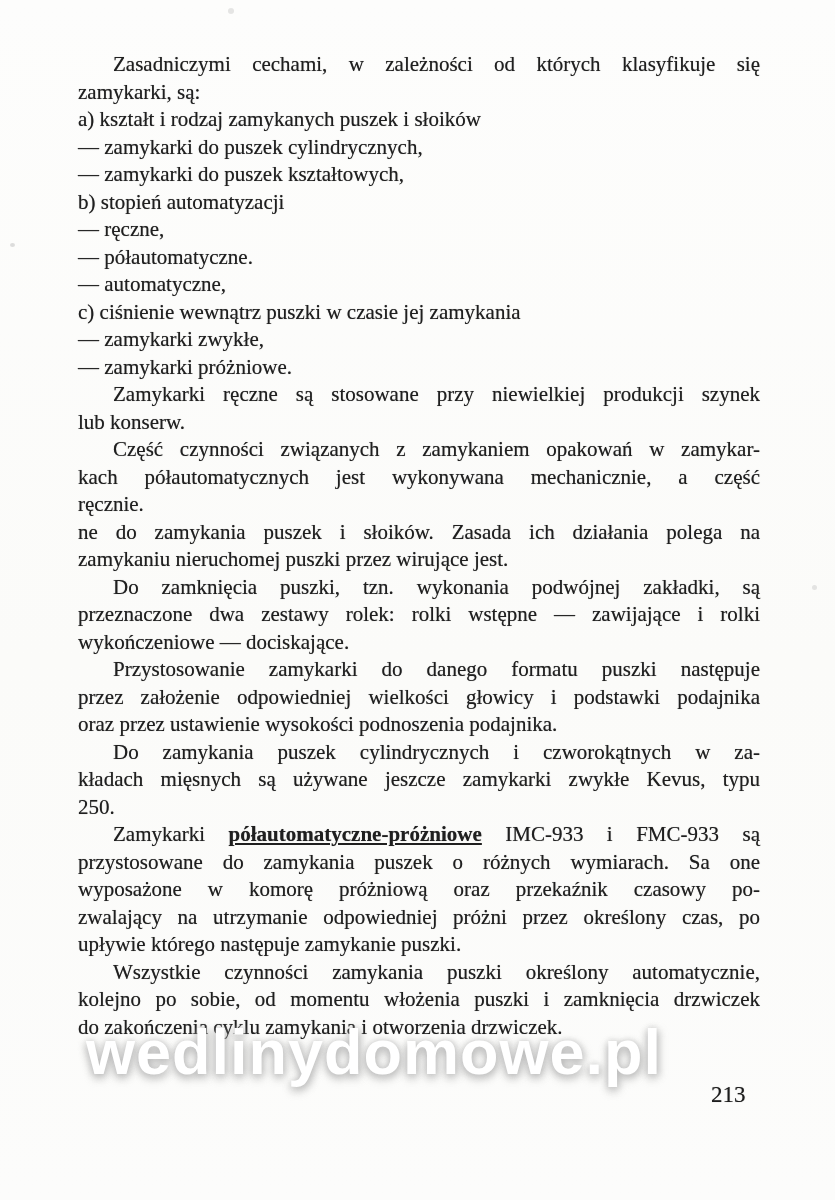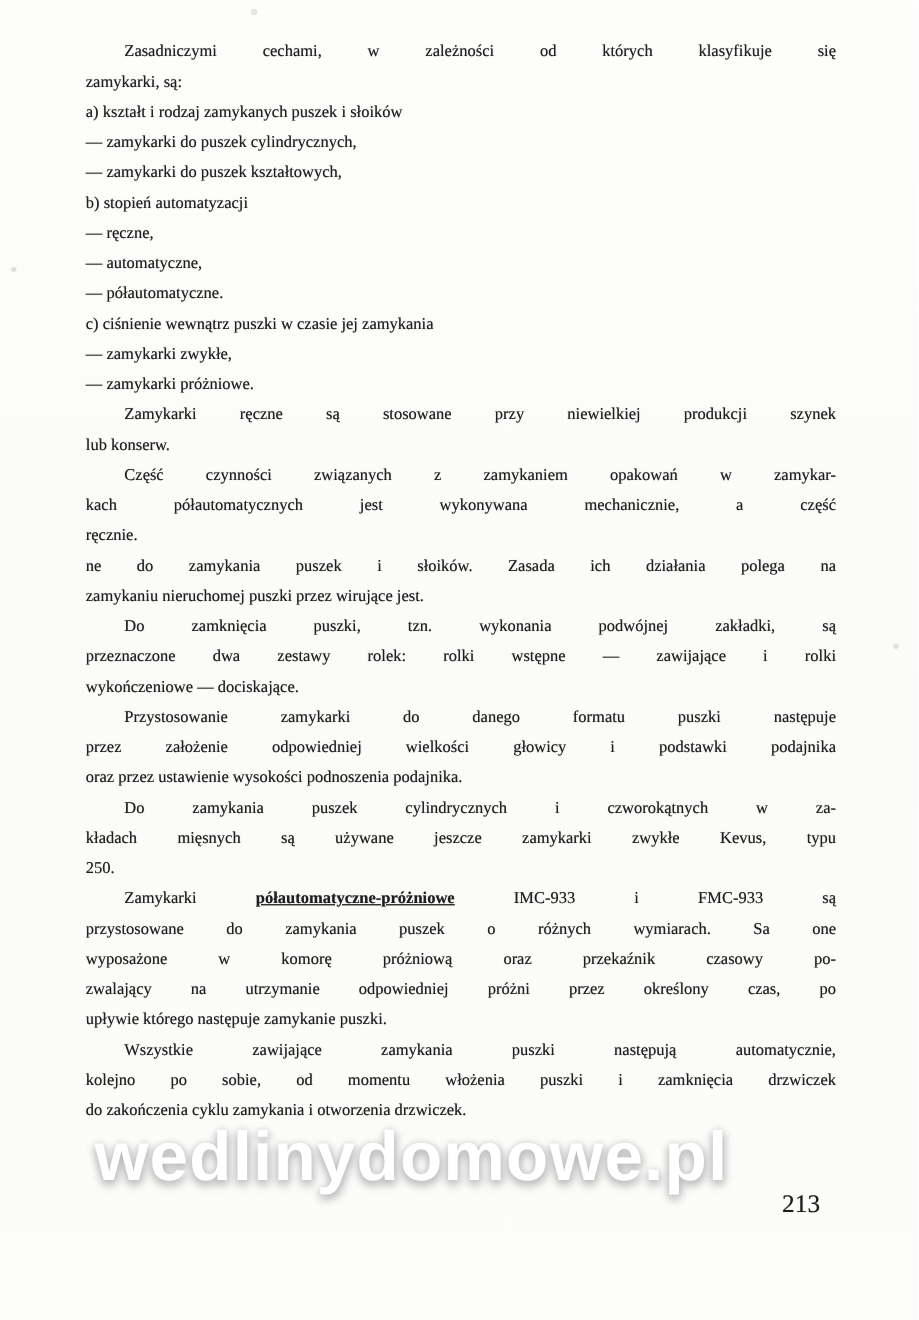--- a/index.html
+++ b/index.html
@@ -11,23 +11,23 @@
     position: relative;
     width: 835px;
     height: 1200px;
     background: linear-gradient(180deg, #fdfdfc 0%, #fbfbf9 55%, #fcfcfb 100%);
     overflow: hidden;
     font-family: "Liberation Serif", serif;
   }
   .text-block {
     position: absolute;
     left: 78px;
-    top: 34px;
+    top: 51px;
     width: 682px;
-    font-size: 15px;
+    font-size: 21px;
     line-height: 27.5px;
     color: #1f1f1f;
     text-shadow: 0 0 0.7px rgba(40,40,40,0.65);
   }
   .line {
     min-height: 27.5px;
     text-align: left;
   }
   .line.indent { padding-left: 35px; }
   .line.justify {
@@ -80,22 +80,22 @@
   <div class="speck speck-3"></div>
 
   <div class="text-block">
       <div class="line indent justify"><span>Zasadniczymi cechami, w zależności od których klasyfikuje się</span></div>
       <div class="line"><span>zamykarki, są:</span></div>
       <div class="line"><span>a) kształt i rodzaj zamykanych puszek i słoików</span></div>
       <div class="line"><span>— zamykarki do puszek cylindrycznych,</span></div>
       <div class="line"><span>— zamykarki do puszek kształtowych,</span></div>
       <div class="line"><span>b) stopień automatyzacji</span></div>
       <div class="line"><span>— ręczne,</span></div>
+      <div class="line"><span>— półautomatyczne.</span></div>
       <div class="line"><span>— automatyczne,</span></div>
-      <div class="line"><span>— półautomatyczne.</span></div>
       <div class="line"><span>c) ciśnienie wewnątrz puszki w czasie jej zamykania</span></div>
       <div class="line"><span>— zamykarki zwykłe,</span></div>
       <div class="line"><span>— zamykarki próżniowe.</span></div>
       <div class="line indent justify"><span>Zamykarki ręczne są stosowane przy niewielkiej produkcji szynek</span></div>
       <div class="line"><span>lub konserw.</span></div>
       <div class="line indent justify"><span>Część czynności związanych z zamykaniem opakowań w zamykar-</span></div>
       <div class="line justify"><span>kach półautomatycznych jest wykonywana mechanicznie, a część</span></div>
       <div class="line"><span>ręcznie.</span></div>
       <div class="line justify"><span>ne do zamykania puszek i słoików. Zasada ich działania polega na</span></div>
       <div class="line"><span>zamykaniu nieruchomej puszki przez wirujące jest.</span></div>
@@ -106,21 +106,21 @@
       <div class="line justify"><span>przez założenie odpowiedniej wielkości głowicy i podstawki podajnika</span></div>
       <div class="line"><span>oraz przez ustawienie wysokości podnoszenia podajnika.</span></div>
       <div class="line indent justify"><span>Do zamykania puszek cylindrycznych i czworokątnych w za-</span></div>
       <div class="line justify"><span>kładach mięsnych są używane jeszcze zamykarki zwykłe Kevus, typu</span></div>
       <div class="line"><span>250.</span></div>
       <div class="line indent justify"><span>Zamykarki </span><span class="bold">półautomatyczne-próżniowe</span><span> IMC-933 i FMC-933 są</span></div>
       <div class="line justify"><span>przystosowane do zamykania puszek o różnych wymiarach. Sa one</span></div>
       <div class="line justify"><span>wyposażone w komorę próżniową oraz przekaźnik czasowy po-</span></div>
       <div class="line justify"><span>zwalający na utrzymanie odpowiedniej próżni przez określony czas, po</span></div>
       <div class="line"><span>upływie którego następuje zamykanie puszki.</span></div>
-      <div class="line indent justify"><span>Wszystkie zawijające zamykania puszki następują automatycznie,</span></div>
+      <div class="line indent justify"><span>Wszystkie czynności zamykania puszki określony automatycznie,</span></div>
       <div class="line justify"><span>kolejno po sobie, od momentu włożenia puszki i zamknięcia drzwiczek</span></div>
       <div class="line"><span>do zakończenia cyklu zamykania i otworzenia drzwiczek.</span></div>
     </div>
 
   <div class="watermark">wedlinydomowe.pl</div>
 
   <div class="page-number">213</div>
 </div>
 
 </body></html>

